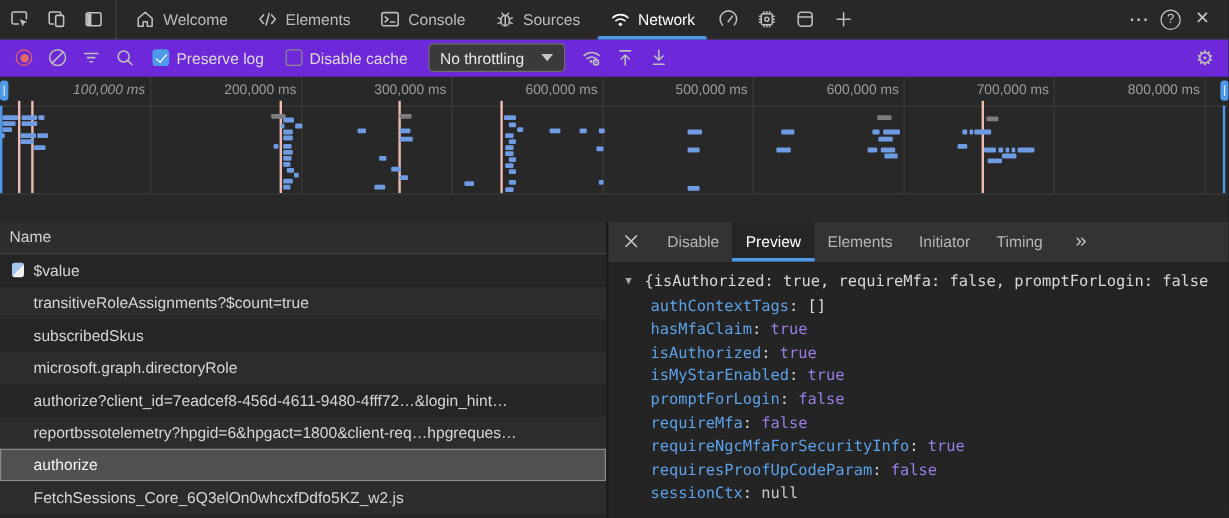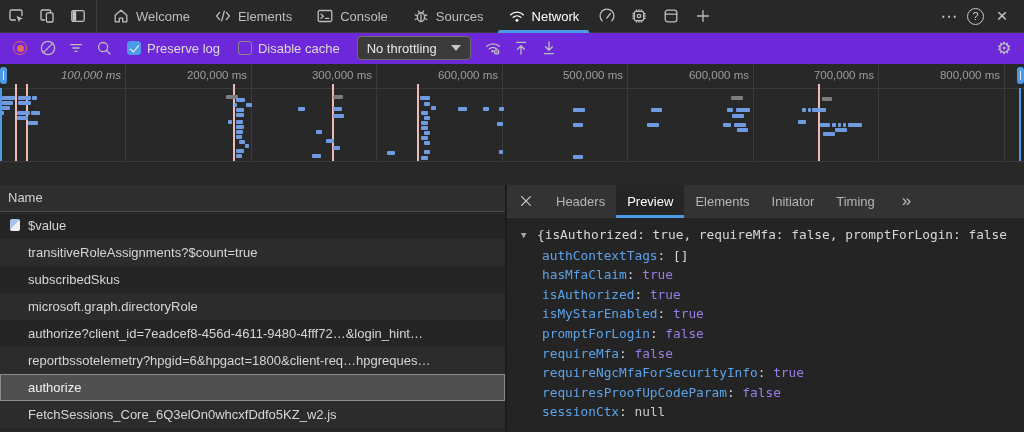--- a/index.html
+++ b/index.html
@@ -415,21 +415,21 @@
 
     <div class="details-panel">
       <div class="details-tabs" id="details-tabs">
           <div class="dt-close">
             <span class="ic">
               <svg viewBox="0 0 18 18">
                 <path d="M4.6 4.6l8.8 8.8M13.4 4.6l-8.8 8.8"></path>
               </svg>
             </span>
           </div>
-          <div class="dtab">Headers</div>
+          <div class="dtab">Disable</div>
           <div class="dtab active">Preview</div>
           <div class="dtab">Elements</div>
           <div class="dtab">Initiator</div>
           <div class="dtab">Timing</div>
           <span class="dt-overflow">»</span>
         </div>
       <div class="preview">
         <div class="pv-summary"><span class="pv-tri">▼</span><span>{isAuthorized: true, requireMfa: false, promptForLogin: false</span></div>
         <div id="pv-lines">
             <div class="pv-line"><span class="pv-key">authContextTags</span><span>: </span><span class="v-plain">[]</span></div>

